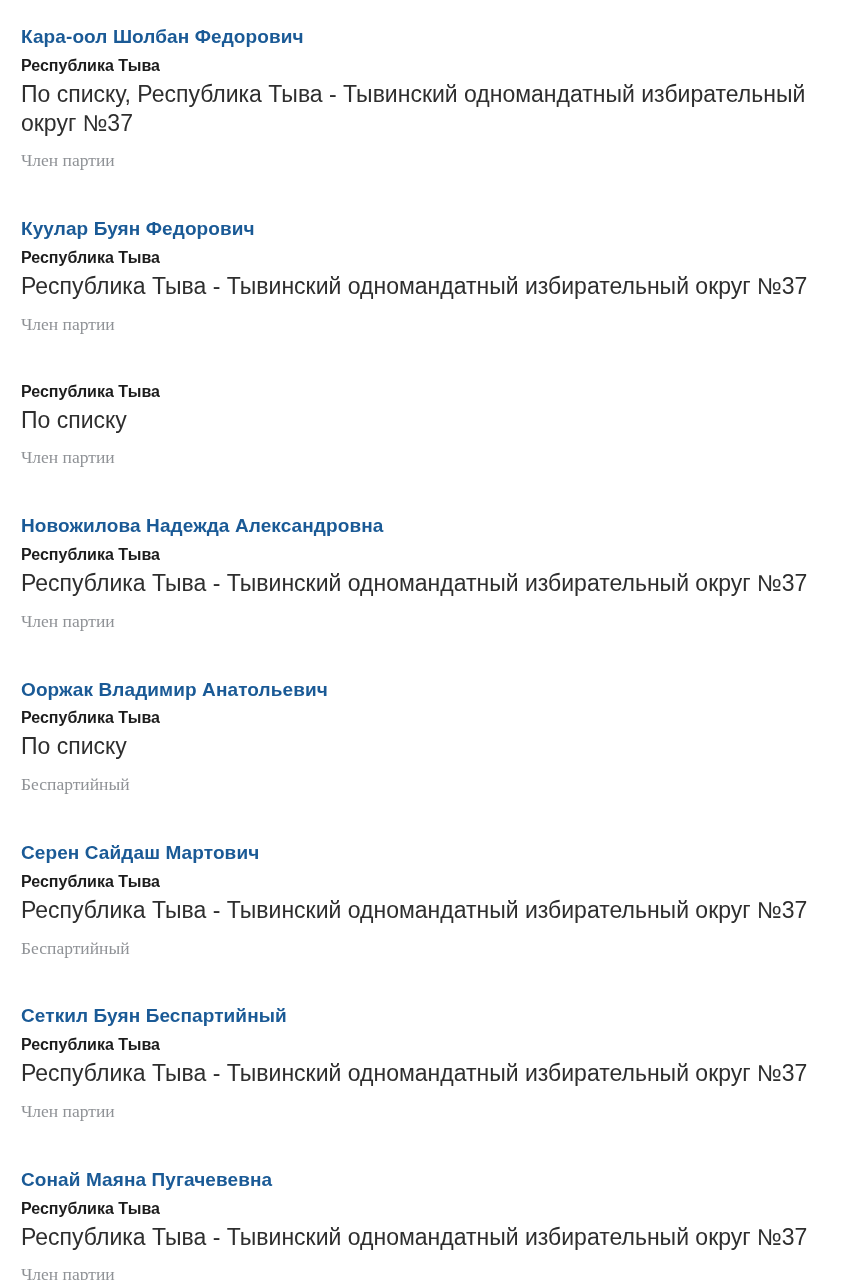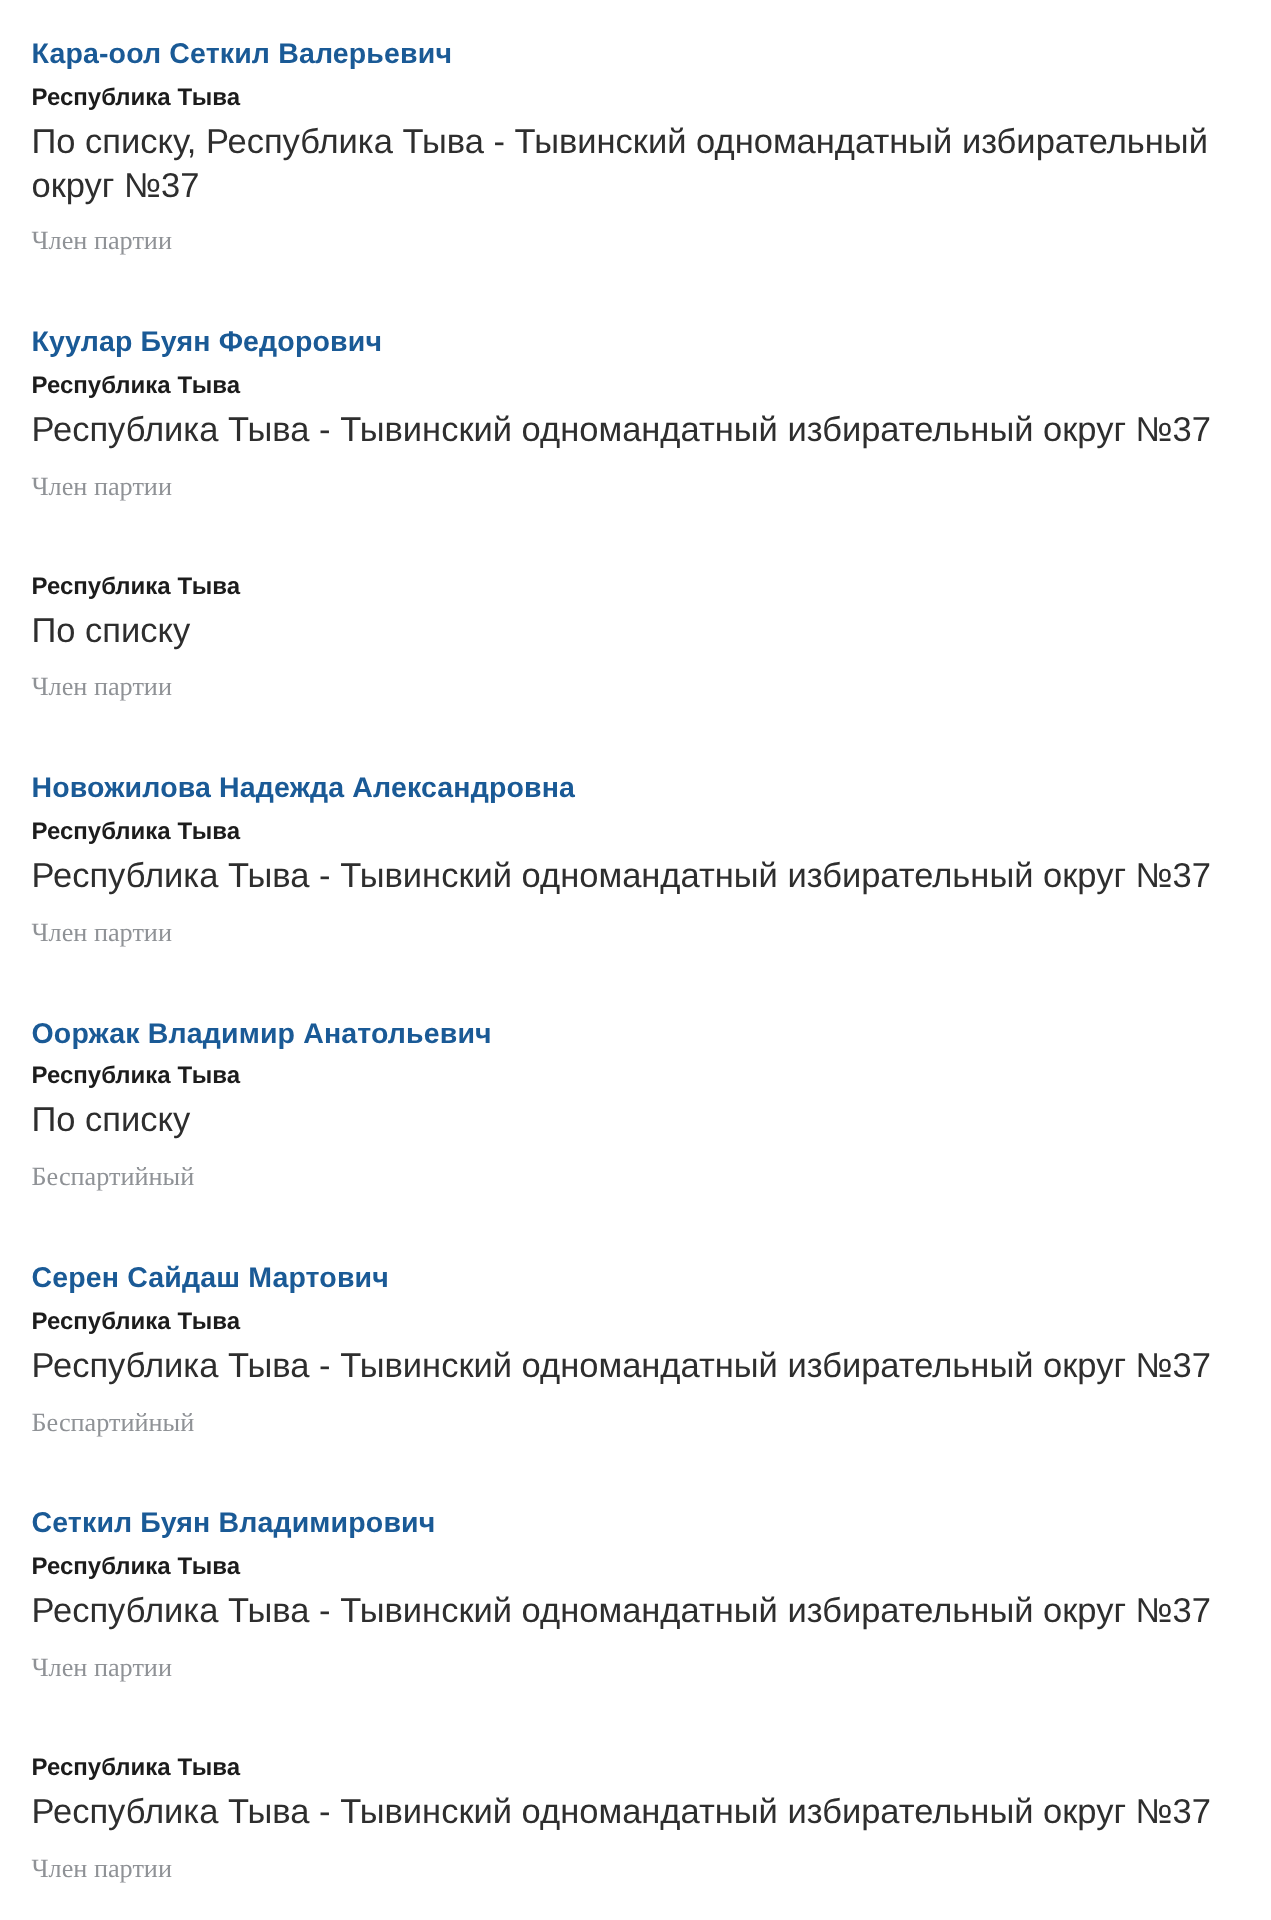--- a/index.html
+++ b/index.html
@@ -47,21 +47,21 @@
     font-weight: 400;
     line-height: 1.25;
     font-family: Liberation Serif, serif;
   }
 </style>
 </head>
 <body>
 
 <div class="list" id="candidate-list">
   <article class="candidate">
-    <a class="name" href="#">Кара-оол Сеткил Валерьевич</a>
+    <a class="name" href="#">Кара-оол Шолбан Федорович</a>
     <div class="region">Республика Тыва</div>
     <div class="mandate">По списку, Республика Тыва - Тывинский одномандатный избирательный округ №37</div>
     <div class="party">Член партии</div>
   </article>
 
   <article class="candidate">
     <a class="name" href="#">Куулар Буян Федорович</a>
     <div class="region">Республика Тыва</div>
     <div class="mandate">Республика Тыва - Тывинский одномандатный избирательный округ №37</div>
     <div class="party">Член партии</div>
@@ -88,25 +88,26 @@
   </article>
 
   <article class="candidate">
     <a class="name" href="#">Серен Сайдаш Мартович</a>
     <div class="region">Республика Тыва</div>
     <div class="mandate">Республика Тыва - Тывинский одномандатный избирательный округ №37</div>
     <div class="party">Беспартийный</div>
   </article>
 
   <article class="candidate">
-    <a class="name" href="#">Сеткил Буян Владимирович</a>
+    <a class="name" href="#">Сеткил Буян Беспартийный</a>
     <div class="region">Республика Тыва</div>
     <div class="mandate">Республика Тыва - Тывинский одномандатный избирательный округ №37</div>
     <div class="party">Член партии</div>
   </article>
 
   <article class="candidate">
+    <a class="name" href="#">Сонай Маяна Пугачевевна</a>
     <div class="region">Республика Тыва</div>
     <div class="mandate">Республика Тыва - Тывинский одномандатный избирательный округ №37</div>
     <div class="party">Член партии</div>
   </article>
 
 </div>
 
 </body></html>

